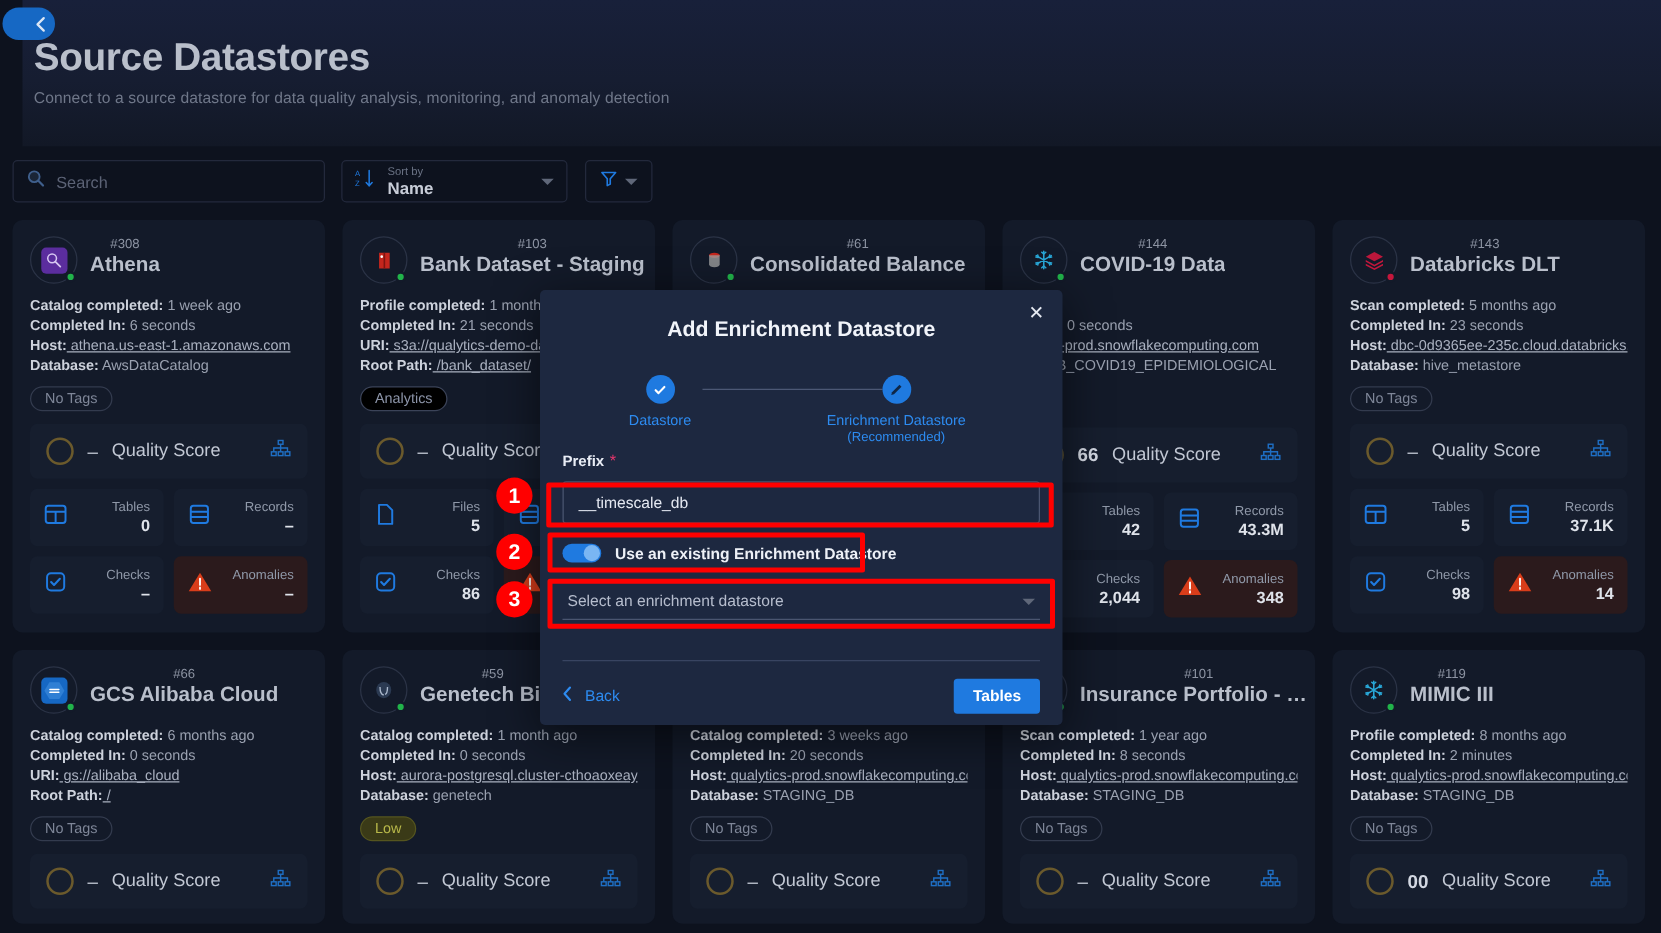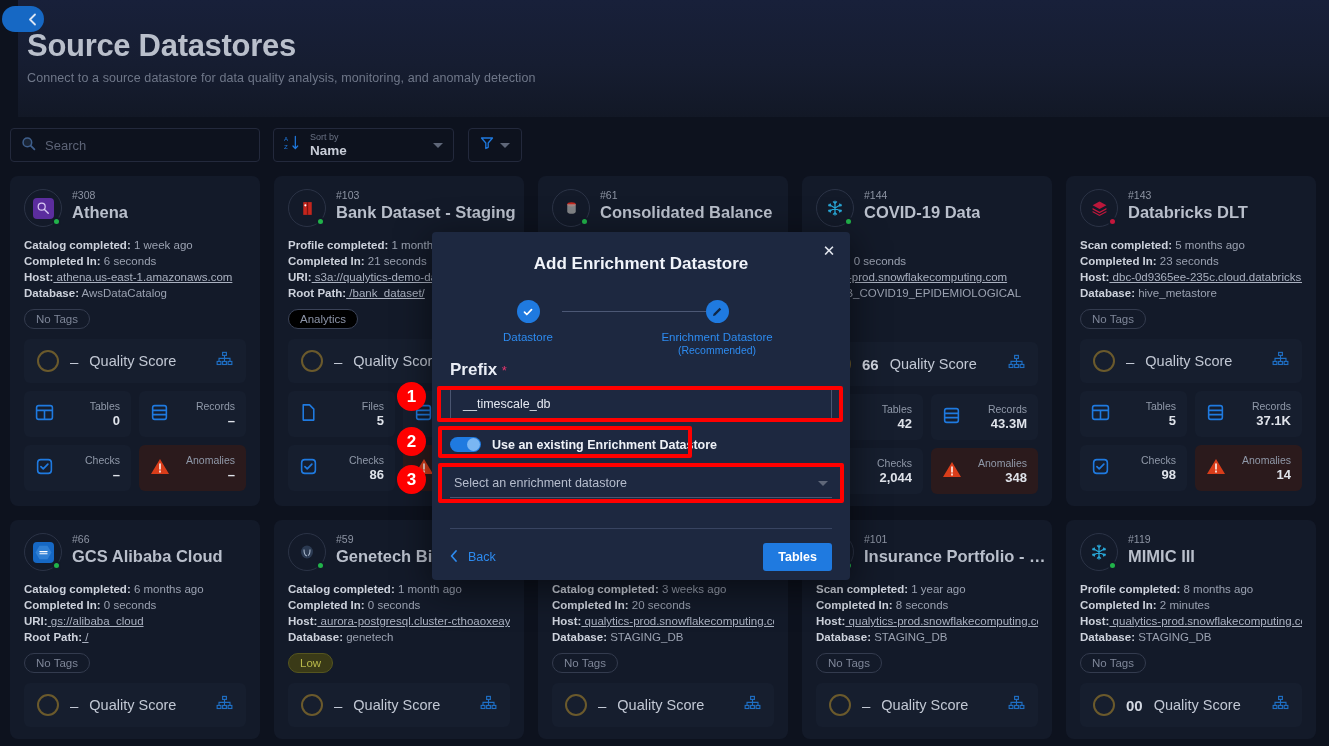--- a/index.html
+++ b/index.html
@@ -69,21 +69,21 @@
   .avatar-wrap { position: relative; width: 38px; height: 38px; flex: 0 0 38px; }
   .avatar-ring {
     width: 38px; height: 38px; border-radius: 50%;
     border: 1px solid #2b3346; display: flex; align-items: center; justify-content: center;
   }
   .avatar-inner { width: 21px; height: 21px; display:flex; align-items:center; justify-content:center; border-radius: 4px; }
   .status-dot {
     position: absolute; right: 1px; bottom: 1px; width: 9px; height: 9px; border-radius: 50%;
     border: 2px solid #131a29;
   }
-  .card-id { font-size: 10.5px; color: #8d94a3; line-height: 13px; }
+  .card-id { font-size: 10.5px; color: #8d94a3; line-height: 13px; text-align: center; }
   .card-title {
     font-size: 16.5px; font-weight: 700; color: #b9bfcb; line-height: 20px;
     white-space: nowrap; overflow: hidden; text-overflow: ellipsis; max-width: 190px;
   }
   .meta { margin-top: 6px; }
   .meta-row { font-size: 11.5px; line-height: 16px; color: #9aa1b0; white-space: nowrap; overflow: hidden; }
   .meta-row b { color: #cdd2dc; font-weight: 700; }
   .meta-link { color: #aab1c0; text-decoration: underline; }
   .tag {
     display: inline-block; margin-top: 8px; padding: 3px 11px; border-radius: 11px;
@@ -135,21 +135,21 @@
   .step-circle {
     width: 23px; height: 23px; border-radius: 50%; background: #1f7ae0;
     margin: 0 auto; display: flex; align-items: center; justify-content: center;
   }
   .step-label { margin-top: 7px; font-size: 11.5px; color: #2d8bf0; line-height: 14px; }
   .step-sub { font-size: 10.5px; color: #2d8bf0; line-height: 13px; }
   .step-line {
     position: absolute; left: 130px; top: 11px; width: 144px; height: 1px; background: #4c5875;
   }
   .form { padding: 0 18px; margin-top: 2px; }
-  .field-label { font-size: 17px; font-weight: 700; color: #e9edf5; }
+  .field-label { font-size: 12px; font-weight: 700; color: #e9edf5; }
   .req { color: #e8366d; font-size: 13px; }
   .prefix-input {
     margin-top: 7px; height: 30px; background: transparent; border: 1px solid #4a5570;
     border-radius: 3px; display: flex; align-items: center; padding: 16px 12px;
     font-size: 12.5px; color: #e4e8f1;
   }
   .toggle-row { margin-top: 16px; display: flex; align-items: center; gap: 11px; }
   .toggle {
     width: 31px; height: 15px; border-radius: 8px; background: #1f7ae0; position: relative;
   }

